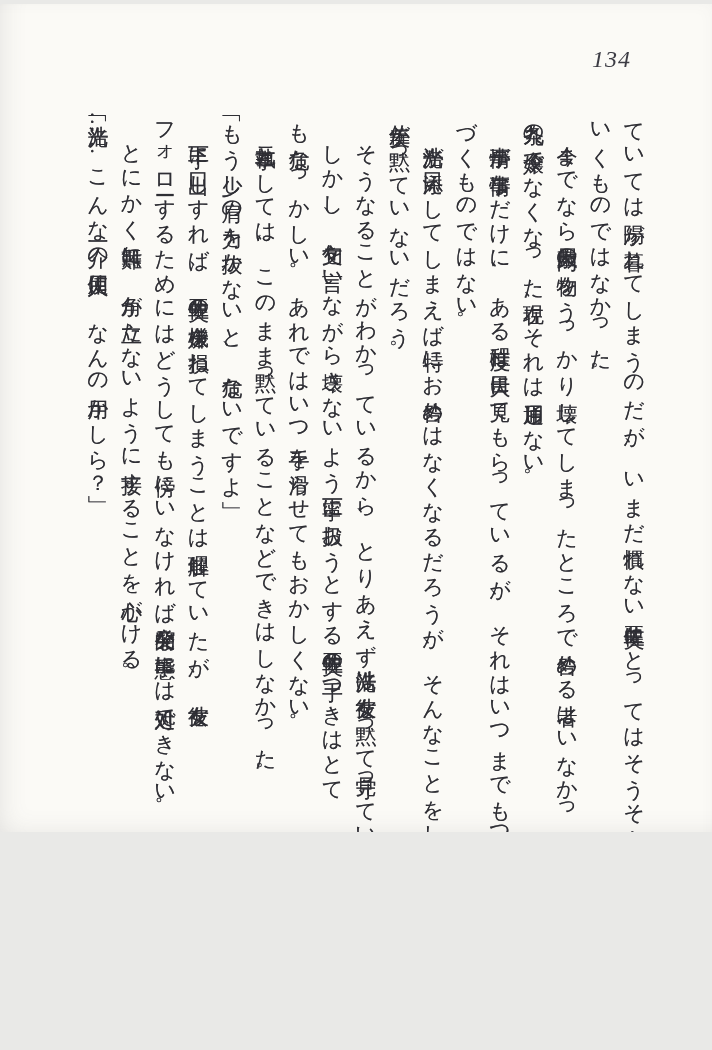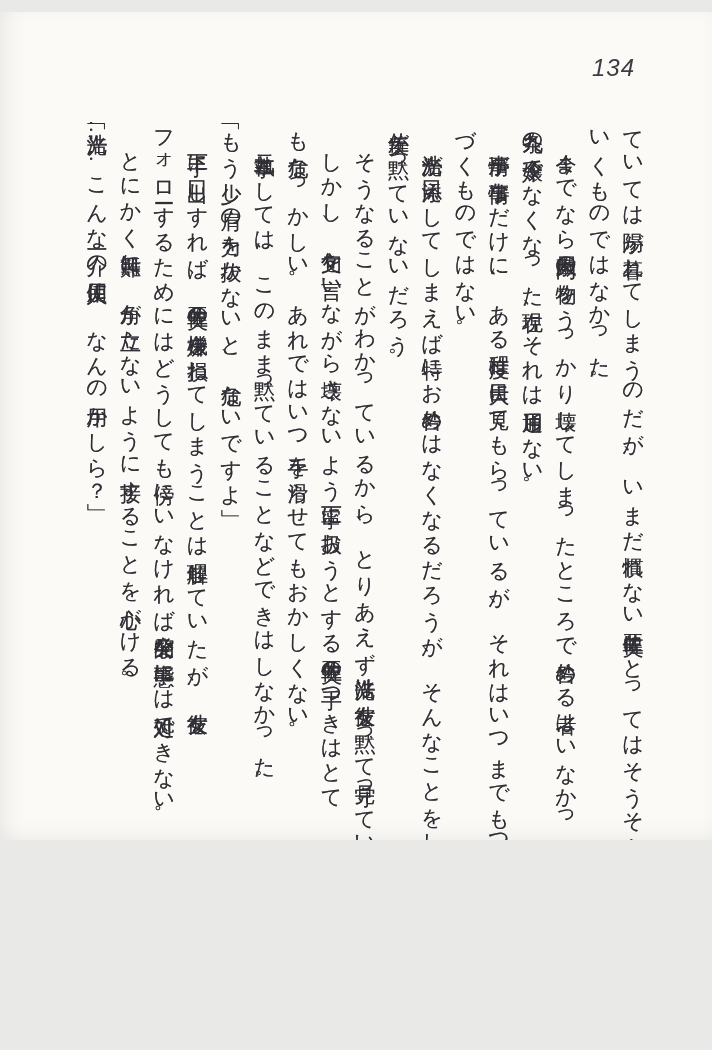--- a/index.html
+++ b/index.html
@@ -4,24 +4,24 @@
 <style>
   html, body {
     margin: 0;
     padding: 0;
     background: #e9e9e7;
   }
   .page {
     position: relative;
     width: 712px;
     height: 828px;
-    margin: 12px auto;
+    margin: 4px auto;
     background: #fbfaf6;
     overflow: hidden;
-    font-family: Liberation Sans, sans-serif;
+    font-family: Liberation Serif, serif;
   }
   
   .page::after {
     content: "";
     position: absolute;
     inset: 0;
     pointer-events: none;
     box-shadow:
       inset 16px -12px 30px -20px rgba(90, 90, 100, 0.20),
       inset -8px 8px 20px -16px rgba(90, 90, 100, 0.10);

